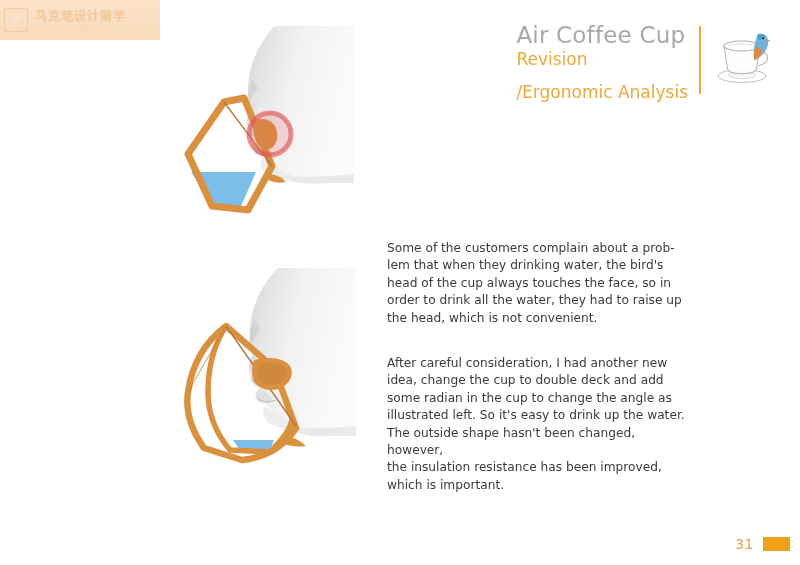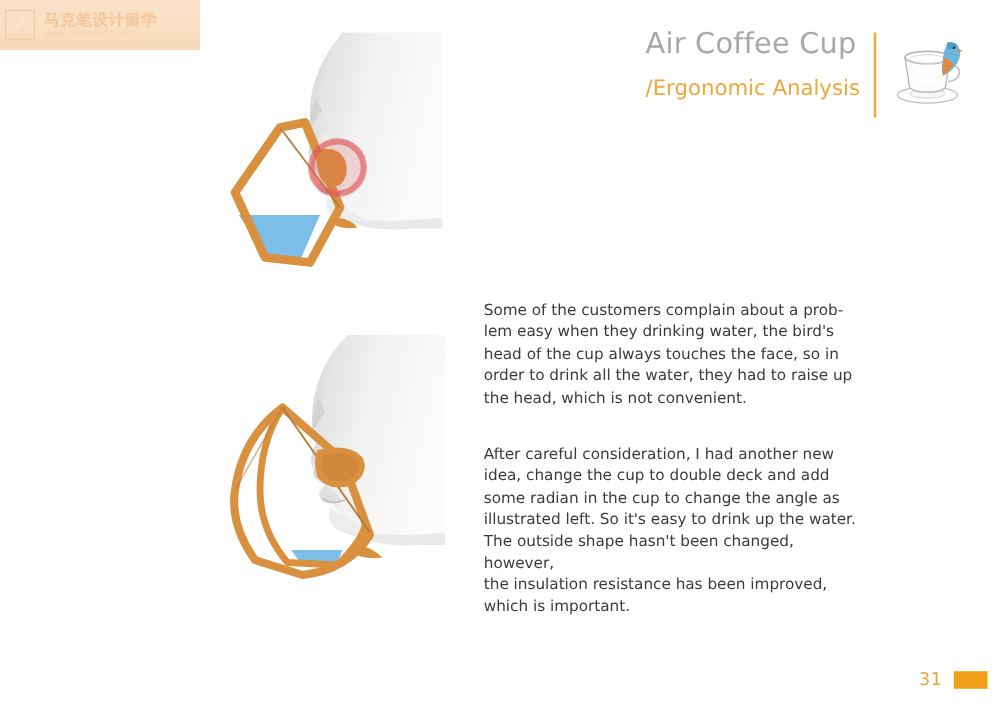--- a/index.html
+++ b/index.html
@@ -152,20 +152,21 @@
   <div id="logo-mark"></div>
   <div id="logo-text-wrap">
     <span id="logo-cn">马克笔设计留学</span>
     <span id="logo-url">www.mokoboki.net</span>
   </div>
 </div>
 
 <div id="header">
   <div id="header-titles">
     <span id="title-main">Air Coffee Cup</span>
+    <span id="title-sub1">Revision</span>
     <span id="title-sub2">/Ergonomic Analysis</span>
   </div>
   <div id="header-divider"></div>
   <div id="header-icon">
     <svg width="62" height="62" viewBox="0 0 62 62">
 
       <ellipse cx="30" cy="50" rx="24" ry="6.4" fill="#ffffff" stroke="#bfbfbf" stroke-width="1"></ellipse>
       <ellipse cx="30" cy="49" rx="14" ry="3.6" fill="#f7f7f7" stroke="#cfcfcf" stroke-width=".7"></ellipse>
 
       <path d="M12 20 L15.5 43 Q16.6 47.6 30 47.6 Q43.4 47.6 44.5 43 L48 20 Z" fill="#fdfdfd" fill-opacity=".9" stroke="#b9b9b9" stroke-width="1.1"></path>
@@ -279,21 +280,21 @@
 
       <path d="M76 92 Q102 86 112 98 Q118 110 104 120 Q86 126 76 114 Q72 100 76 92 Z" fill="#d9913f"></path>
       <path d="M82 96 Q100 92 108 100 Q112 110 100 116 Q86 120 80 110 Q78 100 82 96 Z" fill="#c9813a" opacity=".55"></path>
 
       <path d="M104 166 Q120 170 128 178 Q114 180 102 174 Z" fill="#d9913f"></path>
     </g>
   </svg>
 </div>
 
 <div class="body-para" id="para-1">Some of the customers complain about a prob-
-lem easy when they drinking water, the bird's
+lem that when they drinking water, the bird's
 head of the cup always touches the face, so in
 order to drink all the water, they had to raise up
 the head, which is not convenient.</div>
 
 <div class="body-para" id="para-2">After careful consideration, I had another new
 idea, change the cup to double deck and add
 some radian in the cup to change the angle as
 illustrated left. So it's easy to drink up the water.
 The outside shape hasn't been changed, however,
 the insulation resistance has been improved,

